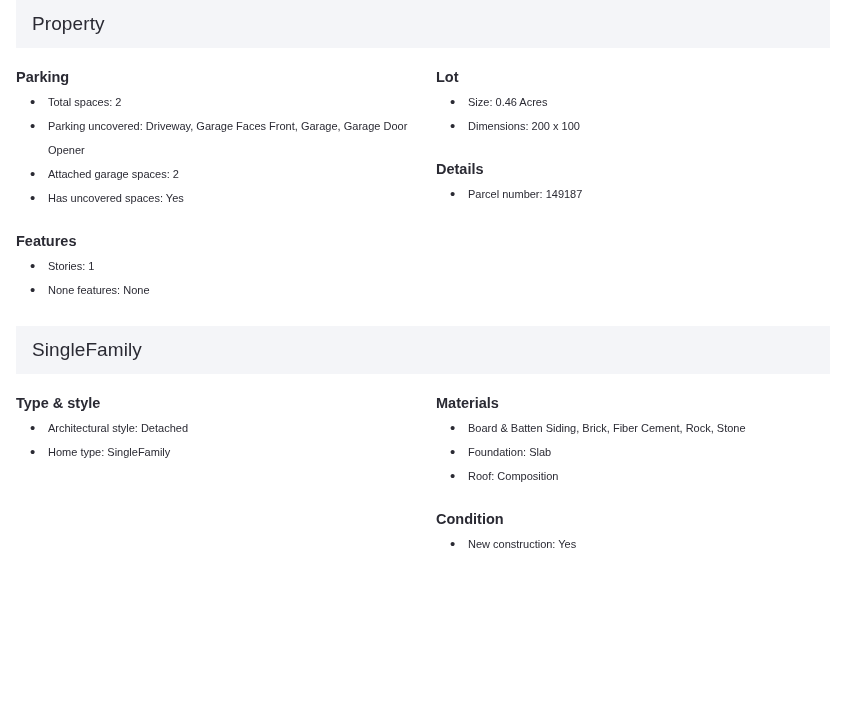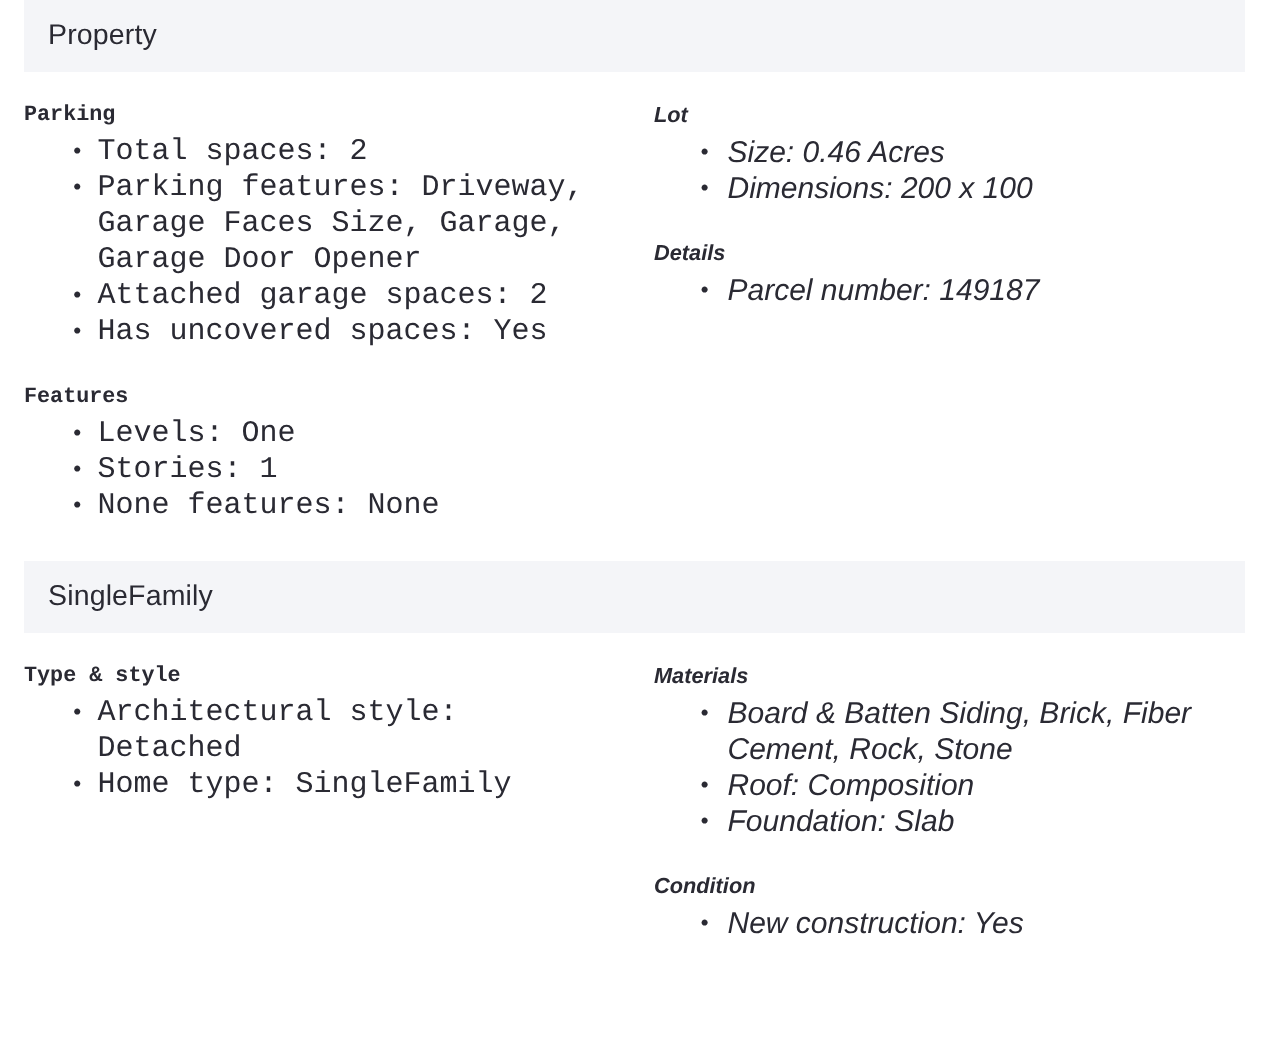--- a/index.html
+++ b/index.html
@@ -39,47 +39,47 @@
   }
   .columns {
     display: flex;
     box-sizing: border-box;
     padding: 0 16px;
   }
   .col {
     width: 50%;
     box-sizing: border-box;
   }
-  .col-left { padding-right: 14px; font-family: Liberation Mono, monospace; }
-  .col-right { padding-left: 13px; font-style: italic; }
+  .col-left { padding-right: 14px; }
+  .col-right { padding-left: 13px; }
   .group {
     margin-top: 22px;
   }
   .group.first {
     margin-top: 20px;
   }
   .group h3 {
     margin: 0 0 4px 0;
     font-size: 14.5px;
     font-weight: bold;
     line-height: 18px;
     color: #2a2a33;
   }
   ul.facts {
     margin: 0;
     padding-left: 24px;
     list-style: none;
   }
   ul.facts li {
     position: relative;
-    font-size: 20px;
+    font-size: 11px;
     line-height: 24px;
     color: #2a2a33;
     padding-left: 8px;
-    margin: 0 0 0 17px;
+    margin: 0 0 0 0;
   }
   ul.facts li::before {
     content: "\2022";
     position: absolute;
     left: -10px;
     top: 0;
     font-size: 15px;
     line-height: 24px;
     color: #2a2a33;
   }
@@ -96,30 +96,29 @@
     <div class="section-header">
       <h2>Property</h2>
     </div>
     <div class="columns">
       <div class="col col-left">
 
         <div class="group first">
           <h3>Parking</h3>
           <ul class="facts">
             <li>Total spaces: 2</li>
-            <li>Parking features: Driveway, Garage Faces Size, Garage, Garage Door Opener</li>
+            <li>Parking uncovered: Driveway, Garage Faces Front, Garage, Garage Door Opener</li>
             <li>Attached garage spaces: 2</li>
             <li>Has uncovered spaces: Yes</li>
           </ul>
         </div>
 
         <div class="group">
           <h3>Features</h3>
           <ul class="facts">
-            <li>Levels: One</li>
             <li>Stories: 1</li>
             <li>None features: None</li>
           </ul>
         </div>
 
       </div>
       <div class="col col-right">
 
         <div class="group first">
           <h3>Lot</h3>
@@ -155,22 +154,22 @@
           </ul>
         </div>
 
       </div>
       <div class="col col-right">
 
         <div class="group first">
           <h3>Materials</h3>
           <ul class="facts">
             <li>Board &amp; Batten Siding, Brick, Fiber Cement, Rock, Stone</li>
+            <li>Foundation: Slab</li>
             <li>Roof: Composition</li>
-            <li>Foundation: Slab</li>
           </ul>
         </div>
 
         <div class="group">
           <h3>Condition</h3>
           <ul class="facts">
             <li>New construction: Yes</li>
           </ul>
         </div>
 

